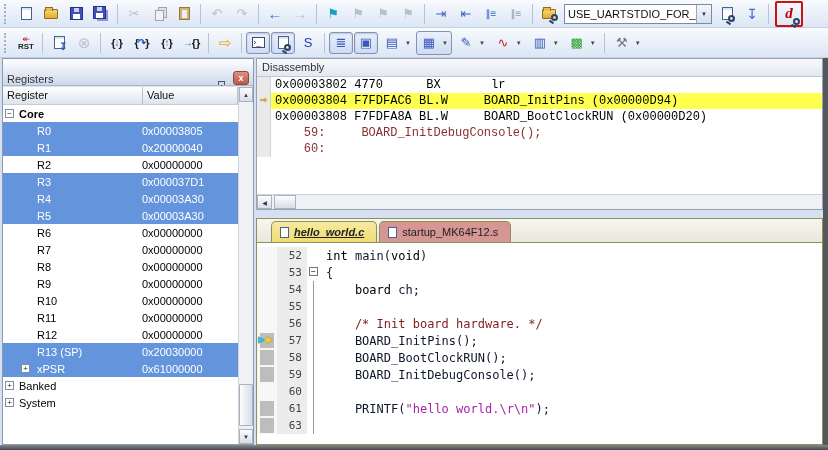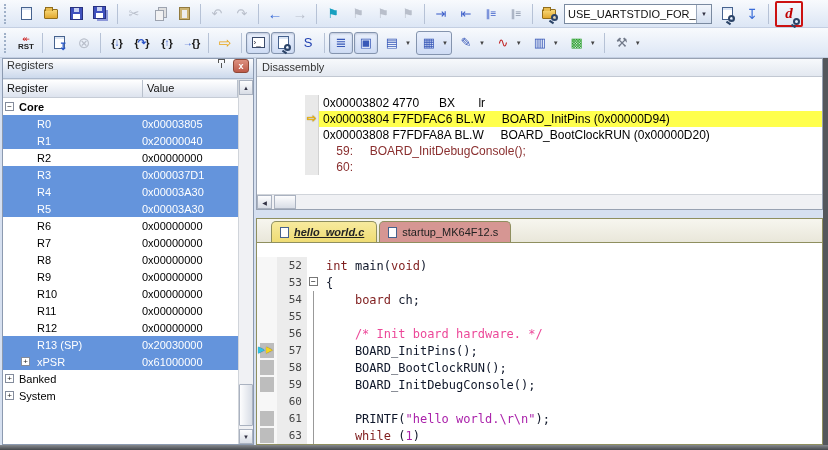--- a/index.html
+++ b/index.html
@@ -51,21 +51,21 @@
   .combo-text { flex:1; font-size:11px; color:#111; padding-left:3px; white-space:nowrap; overflow:hidden; }
   .combo-arrow { width:15px; height:18px; background:linear-gradient(#f4f7fc,#d4dff0); border-left:1px solid #9aa8bc; font-size:6px; color:#334; display:flex; align-items:center; justify-content:center; }
 
   
   .main { position:absolute; top:58px; left:0; right:0; bottom:5px; }
   .rightedge { position:absolute; top:58px; right:0; bottom:5px; width:5px; background:#54575c; }
   .bottomedge { position:absolute; left:0; right:0; bottom:0; height:5px; background:linear-gradient(#85888d,#46494e); }
 
   
   .regpanel { position:absolute; left:2px; top:0; width:252px; bottom:0; background:#fff; border:1px solid #8c9ab0; display:flex; flex-direction:column; }
-  .rp-title { height:20px; background:linear-gradient(#fdfdfe,#ccd9ec); border-bottom:1px solid #aab8cc; display:flex; align-items:flex-start; padding:0 4px; color:#333; }
+  .rp-title { height:27px; background:linear-gradient(#fdfdfe,#ccd9ec); border-bottom:1px solid #aab8cc; display:flex; align-items:flex-end; padding:0 4px; color:#333; }
   .rp-title .t { flex:1; }
   .pin { width:7px; height:4px; border:1px solid #555; border-bottom:none; position:relative; margin-right:8px; }
   .pin::after { content:""; position:absolute; left:2px; top:3px; width:1px; height:5px; background:#555; }
   .closebtn { width:16px; height:14px; border-radius:3px; background:linear-gradient(#dd9180,#bd5a49); border:1px solid #8f4837; color:#fff; font-size:9px; font-weight:bold; display:flex; align-items:center; justify-content:center; line-height:1; }
   .rp-body { flex:1; position:relative; border-top:1px solid #e0e4ea; }
   .rp-cols { display:flex; height:18px; margin-right:15px; border-bottom:1px solid #c6ccd6; }
   .rp-cols span { background:linear-gradient(#ffffff,#dde3ee); border-right:1px solid #b8c0cc; padding:2px 4px; color:#111; }
   .col-reg { width:140px; }
   .col-val { flex:1; }
   .rp-rows { margin-right:15px; }
@@ -81,52 +81,52 @@
   .vscroll { position:absolute; right:0; top:0; bottom:0; width:15px; background:#f0f1f4; border-left:1px solid #d0d4da; }
   .sbtn { position:absolute; left:0; right:0; height:15px; background:linear-gradient(#fdfdfe,#d8dde6); border:1px solid #aab2c0; font-size:6px; color:#334; display:flex; align-items:center; justify-content:center; }
   .sbtn.up { top:0; } .sbtn.down { bottom:0; }
   .vthumb { position:absolute; left:0; right:0; bottom:18px; height:42px; background:linear-gradient(90deg,#fdfdfe,#d8dde6); border:1px solid #aab2c0; border-radius:1px; }
 
   
   .right { position:absolute; left:256px; right:5px; top:0; bottom:0; }
 
   .disasm { position:absolute; left:0; right:0; top:0; height:152px; background:#fff; border:1px solid #98a2b2; display:flex; flex-direction:column; }
   .d-title { height:18px; background:linear-gradient(#f7f9fc,#e3e8f0); border-bottom:1px solid #c2c8d2; color:#333; padding:2px 5px; }
-  .d-body { flex:1; overflow:hidden; font-family:Liberation Sans, sans-serif; font-size:12px; line-height:16px; padding-top:18px;margin-left:48px; }
+  .d-body { flex:1; overflow:hidden; font-family:Liberation Mono, monospace; font-size:12px; line-height:16px; padding-top:0; }
   .dl { display:flex; height:16px; }
   .dm { width:14px; background:#e9e9e9; border-right:1px solid #d2d2d2; font-size:11px; line-height:15px; color:#e8b41c; font-weight:bold; text-align:center; text-shadow:0 0 1px #7a5c00; }
   .dt { flex:1; white-space:pre; color:#000; padding-left:4px; }
   .dl.src .dt { color:#8a2f2f; }
   .dl.hl .dt { background:#ffff4d; }
   .d-hscroll { height:15px; background:#f0f1f4; border-top:1px solid #d0d4da; position:relative; }
   .hbtn { position:absolute; left:0; top:0; bottom:0; width:15px; background:linear-gradient(#fdfdfe,#d8dde6); border:1px solid #aab2c0; font-size:6px; color:#334; display:flex; align-items:center; justify-content:center; }
   .hthumb { position:absolute; left:17px; top:0; bottom:0; width:22px; background:linear-gradient(#fdfdfe,#d8dde6); border:1px solid #aab2c0; }
 
   .splitter { position:absolute; left:0; right:0; top:152px; height:8px; }
 
   
   .editor { position:absolute; left:0; right:0; top:160px; bottom:0; border:1px solid #8f8f5f; background:#fff; display:flex; flex-direction:column; }
   .tabbar { height:24px; background:linear-gradient(#f7f6ef,#e9e7da); border-bottom:1px solid #8f8f5f; display:flex; align-items:flex-end; padding-left:14px; gap:2px; }
   .tab { height:21px; display:flex; align-items:center; gap:5px; padding:0 12px 0 8px; border:1px solid #8f8f5f; border-bottom:none; border-radius:5px 5px 0 0; background:#d69693; color:#222; position:relative; }
   .tab.active { background:linear-gradient(#f7ea9e,#efdc74); font-weight:bold; z-index:2; }
   .tab.active .tlabel { text-decoration:underline;font-style:italic; }
   .tpic { width:9px; height:11px; background:#fff; border:1px solid #46628e; display:inline-block; }
-  .code { flex:1; overflow:hidden; font-family:"DejaVu Sans Mono","Liberation Mono",monospace; font-size:12px; background:#fff; padding-top:14px; }
+  .code { flex:1; overflow:hidden; font-family:"DejaVu Sans Mono","Liberation Mono",monospace; font-size:12px; background:#fff; padding-top:4px; }
   .el { display:flex; height:17px; align-items:center; }
   .em { width:20px; align-self:stretch; background:#f7f7f7; position:relative; }
   .blk { position:absolute; left:3px; top:1px; width:14px; height:15px; background:#bdbdbd; }
   .ar { position:absolute; top:1px; font-size:11px; line-height:14px; }
   .a1 { left:1px; color:#2fc4e4; text-shadow:0 0 1px #046; }
   .a2 { left:9px; color:#f2d41f; text-shadow:0 0 1px #640; }
   .en { width:30px; align-self:stretch; background:#ececec; color:#444; text-align:right; padding-right:5px; font-family:"DejaVu Sans Mono","Liberation Mono",monospace; font-size:11px; line-height:17px; }
   .ef { width:14px; align-self:stretch; position:relative; }
   .ef.fline::before { content:""; position:absolute; left:6px; top:0; bottom:0; width:1px; background:#999; }
   .fboxin { position:absolute; left:2px; top:3px; width:9px; height:9px; border:1px solid #777; background:#fff; font-size:8px; line-height:7px; text-align:center; color:#222; }
   .ec { flex:1; white-space:pre; padding-left:5px; }
-  .c-k { color:#7f1d1d;margin-top:20px; } .c-p { color:#0f172a; } .c-c { color:#ec4899; } .c-s { color:#aa22aa; } .c-n { color:#aa22aa; }
+  .c-k { color:#000000;margin-top:20px; } .c-p { color:#0f172a; } .c-c { color:#7f1d1d; } .c-s { color:#aa22aa; } .c-n { color:#aa22aa; }
 </style>
 </head>
 <body>
 
 <div class="app">
   <div class="tb tb1" id="tb1">
       <div class="grip"></div>
       <div class="tbtn">
         <span class="icp"></span>
       </div>
@@ -570,21 +570,20 @@
               <span class="en">61</span>
               <span class="ef fline"></span>
               <span class="ec"><span class="c-p">    PRINTF(</span><span class="c-s">"hello world.\r\n"</span><span class="c-p">);</span></span>
             </div>
             <div class="el">
               <span class="em">
                 <div class="blk"></div>
               </span>
               <span class="en">63</span>
               <span class="ef fline"></span>
-              <span class="ec"><span class="c-k">    while</span><span class="c-p"> (</span><span class="c-n">1</span><span class="c-p">)</span></span>
             </div>
           </div>
       </div>
     </div>
 
   </div>
   <div class="rightedge"></div>
   <div class="bottomedge"></div>
 </div>
 

